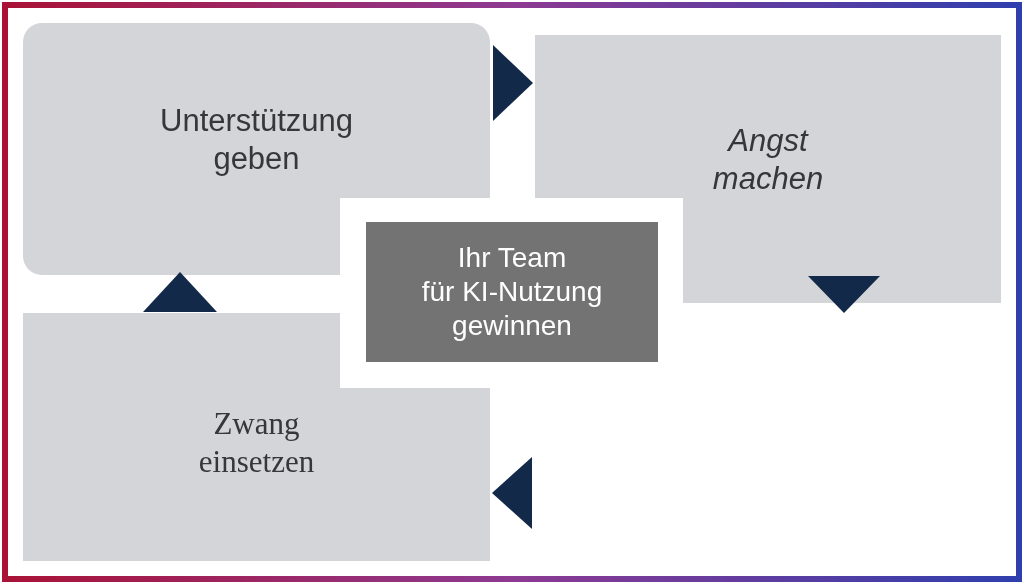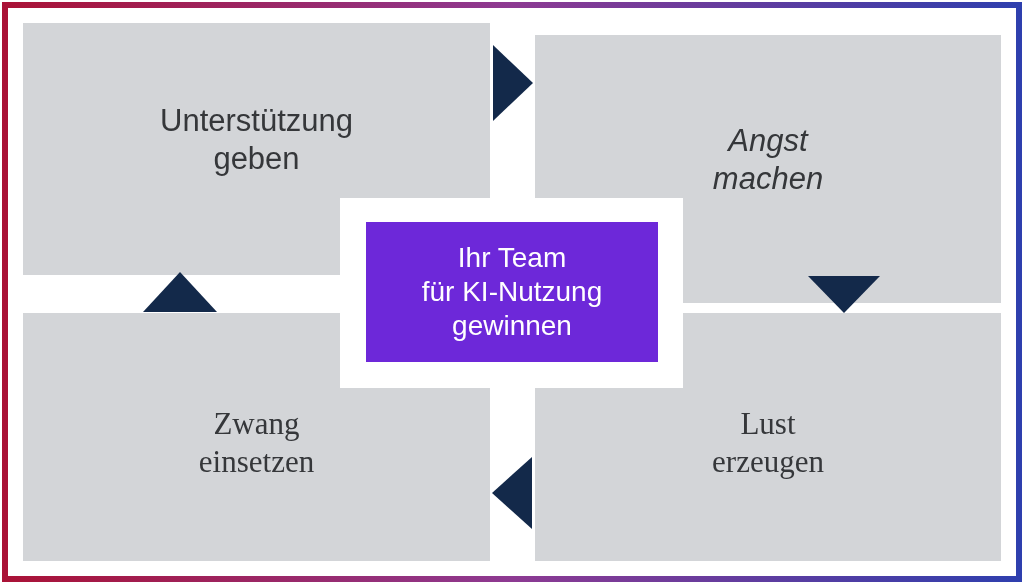--- a/index.html
+++ b/index.html
@@ -32,42 +32,42 @@
     background: #d3d5d8;
     display: flex;
     align-items: center;
     justify-content: center;
     text-align: center;
     color: #35373a;
     font-size: 31px;
     line-height: 38px;
   }
   .quad .label { white-space: pre-line; }
-  .q-tl { left: 23px;  top: 23px;  width: 467px; height: 252px; }
+  .q-tl { left: 23px;  top: 23px;  width: 467px; height: 252px; border-radius: 19px; }
   .q-tr { left: 535px; top: 35px;  width: 466px; height: 268px; font-style: italic; }
   .q-bl { left: 23px;  top: 313px; width: 467px; height: 248px; }
   .q-br { left: 535px; top: 313px; width: 466px; height: 248px; }
   .q-tl .label, .q-tr .label { transform: translateY(-9px); }
   .q-bl .label, .q-br .label { transform: translateY(6px); font-family: Liberation Serif, serif; }
   
   .center-backdrop {
     position: absolute;
     left: 340px;
     top: 198px;
     width: 343px;
     height: 190px;
     background: #ffffff;
   }
   .center-box {
     position: absolute;
     left: 366px;
     top: 222px;
     width: 292px;
     height: 140px;
-    background: #6d28d9;
+    background: #737373;
     display: flex;
     align-items: center;
     justify-content: center;
     text-align: center;
     color: #ffffff;
     font-size: 28px;
     line-height: 34px;
   }
   .center-box .label { white-space: pre-line; }
   
@@ -114,24 +114,20 @@
   <div class="quad q-tr">
     <span class="label">Angst
 machen</span>
   </div>
 
   <div class="quad q-bl">
     <span class="label">Zwang
 einsetzen</span>
   </div>
 
-  <div class="quad q-br">
-    <span class="label">Lust
-erzeugen</span>
-  </div>
 
   <div class="arrow arrow-right"></div>
   <div class="arrow arrow-down"></div>
   <div class="arrow arrow-left"></div>
   <div class="arrow arrow-up"></div>
 
   <div class="center-backdrop"></div>
 
   <div class="center-box">
     <span class="label">Ihr Team

